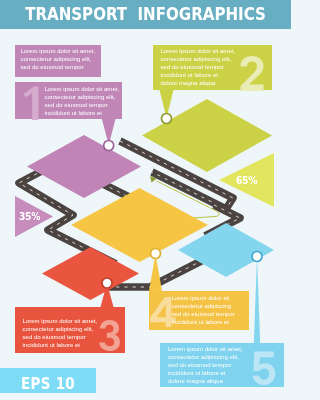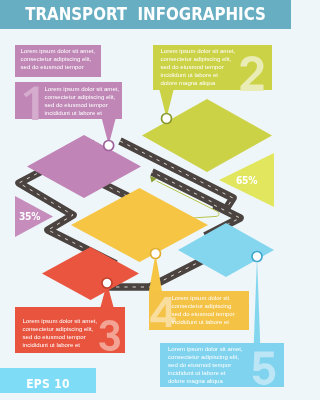--- a/index.html
+++ b/index.html
@@ -9,21 +9,21 @@
   .hdr-title{position:absolute;left:0;top:-1px;width:291px;height:28px;display:flex;align-items:center;
      justify-content:center;color:#ffffff;font-weight:700;font-size:18.4px;letter-spacing:0px;
      font-family:"DejaVu Sans",sans-serif;font-stretch:condensed;white-space:pre;
      transform:scaleX(0.91);transform-origin:center;}
   svg.scene{position:absolute;left:0;top:0;width:291px;height:400px;}
   .tbox{position:absolute;box-sizing:border-box;}
   .tbox .txt{position:absolute;color:#fff;font-size:6.05px;line-height:8.2px;white-space:pre;
      font-family:"Liberation Sans",sans-serif;}
   text.pct{fill:#ffffff;font-family:"DejaVu Sans",sans-serif;font-stretch:condensed;font-weight:700;font-size:10.2px;letter-spacing:-0.3px;}
   .eps{position:absolute;left:0;top:368px;width:96px;height:32px;background:#7fdcf7;color:#fff;
-       font-weight:700;display:flex;align-items:center;justify-content:center;font-size:12px;
+       font-weight:700;display:flex;align-items:center;justify-content:center;font-size:15px;
        font-family:"DejaVu Sans",sans-serif;font-stretch:condensed;letter-spacing:0.3px;}
 </style>
 </head>
 <body>
 
 <div id="poster">
 <div class="hdr"></div>
 <div class="hdr-title">TRANSPORT  INFOGRAPHICS</div>
 <svg class="scene" viewBox="0 0 291 400">
 <polygon points="15.0,196.0 53.0,216.5 15.0,237.0" fill="#c58cbc"></polygon>

